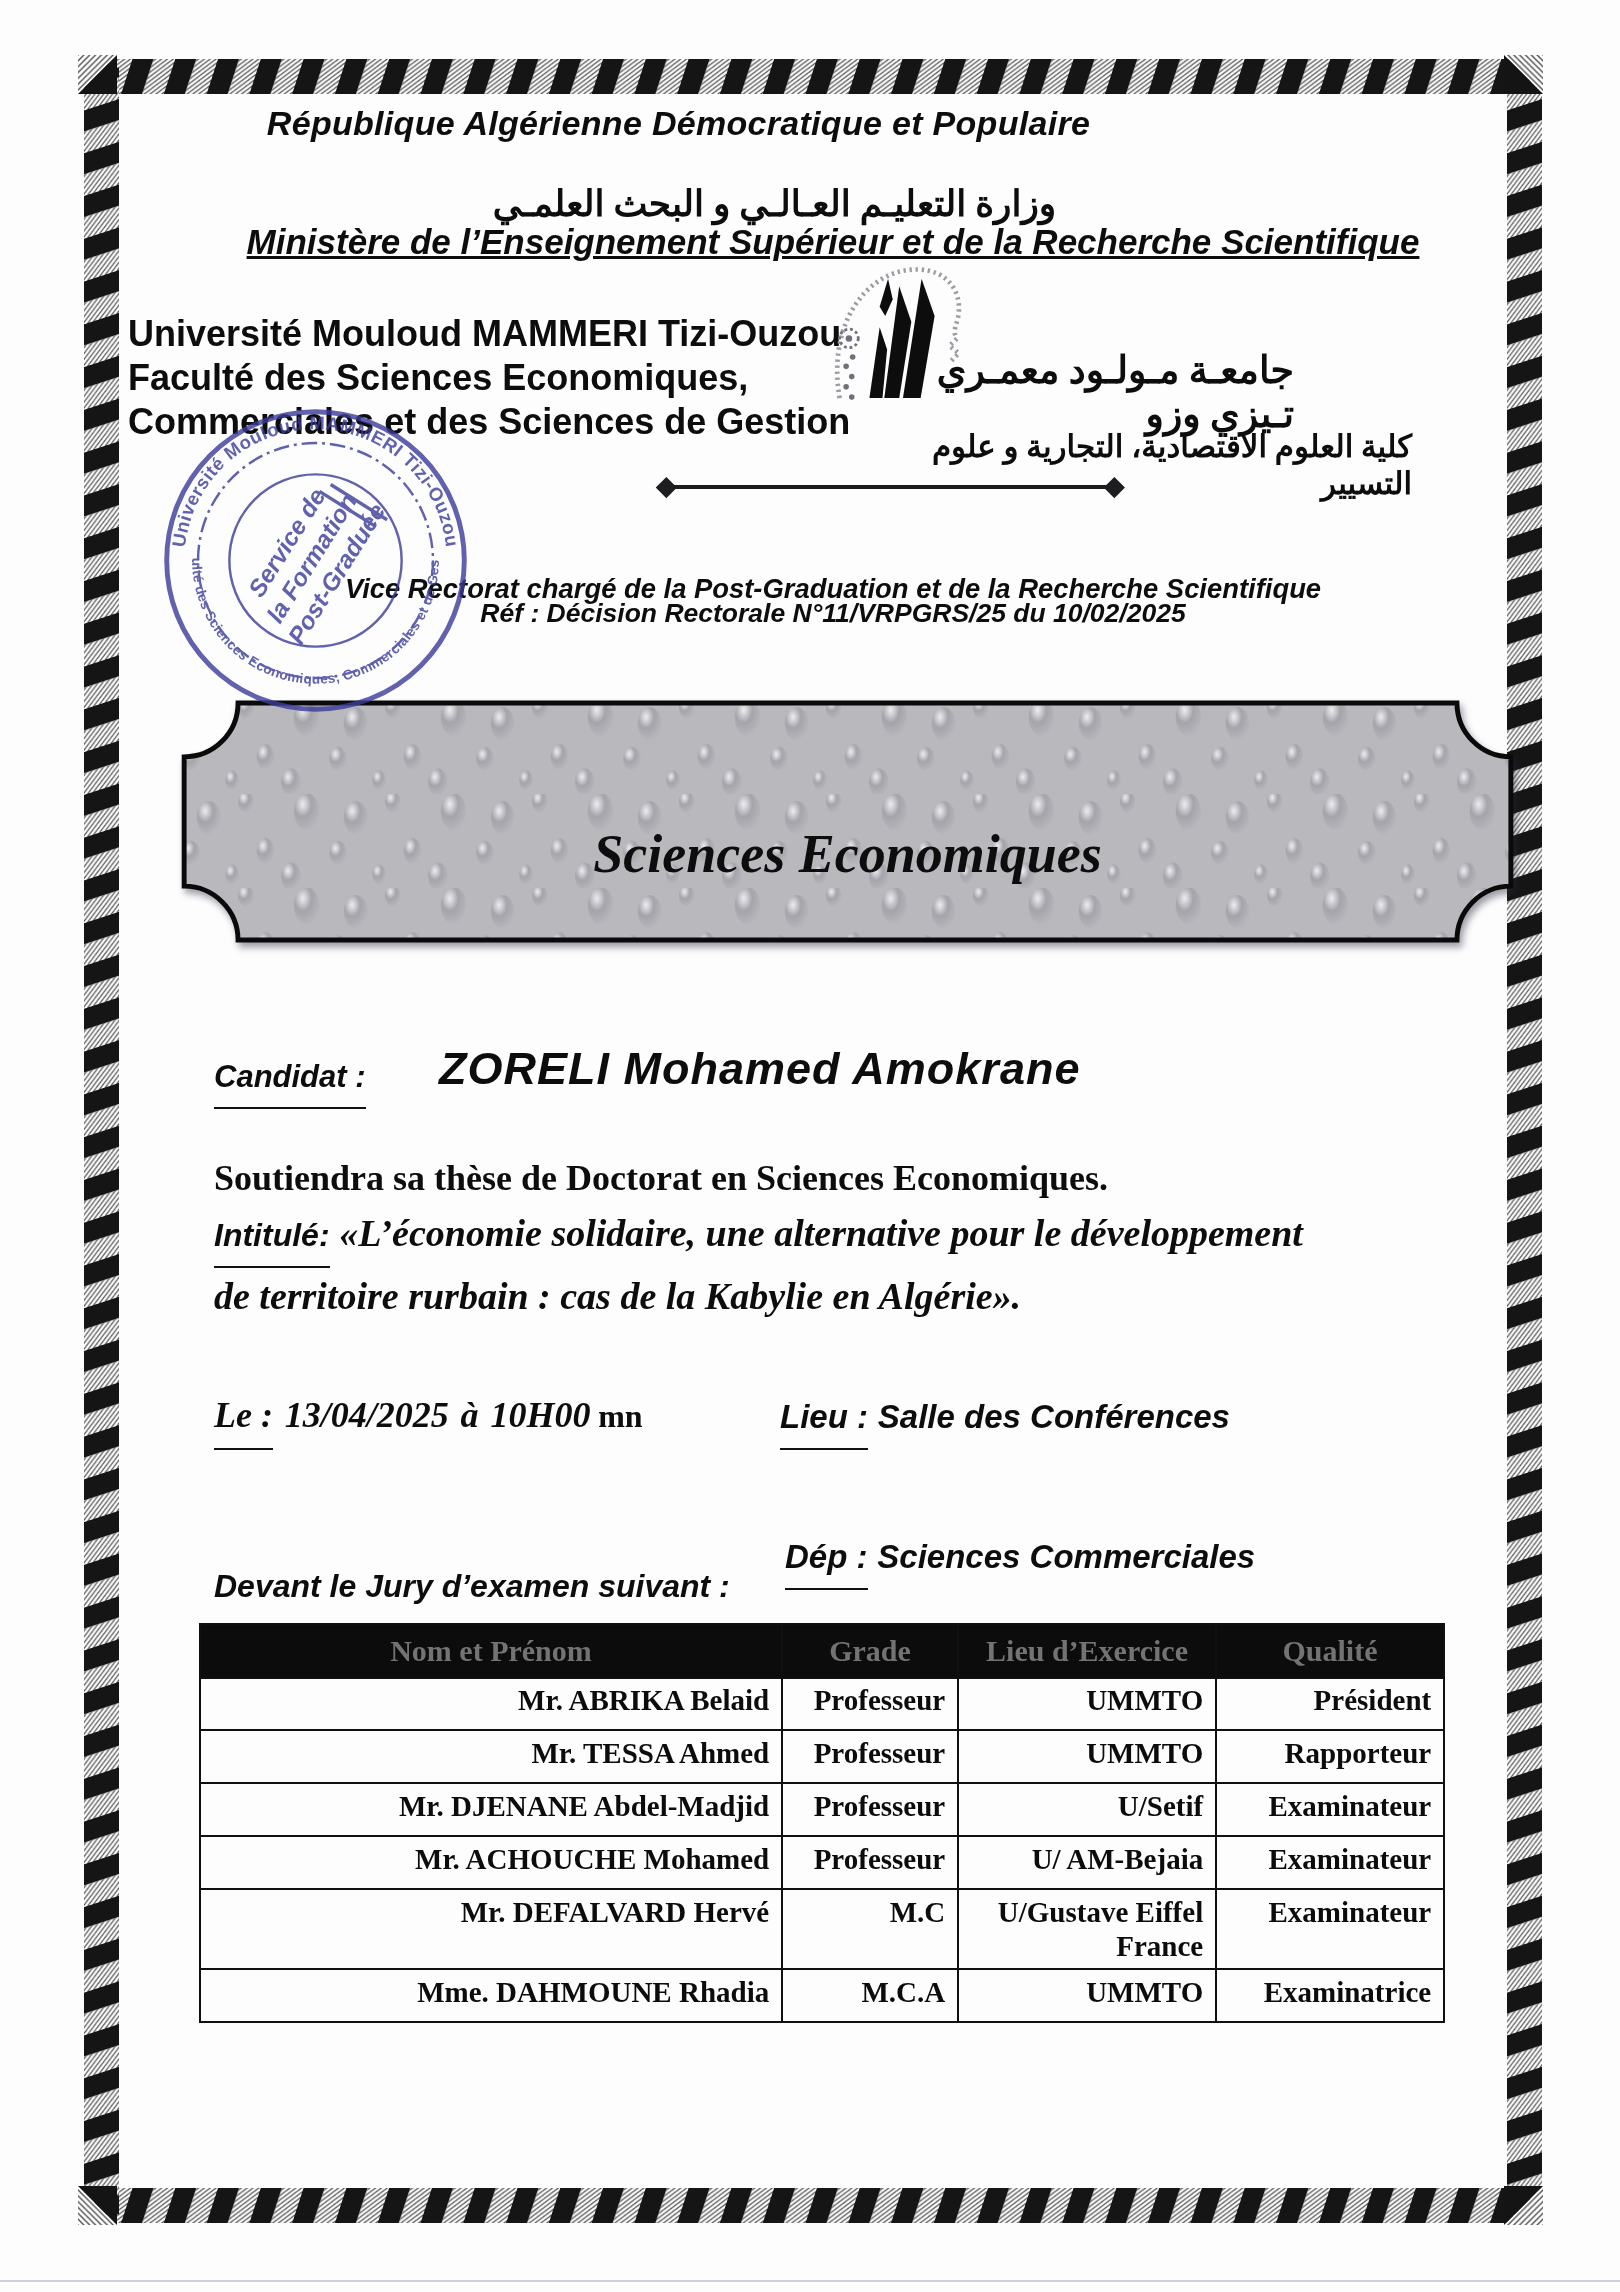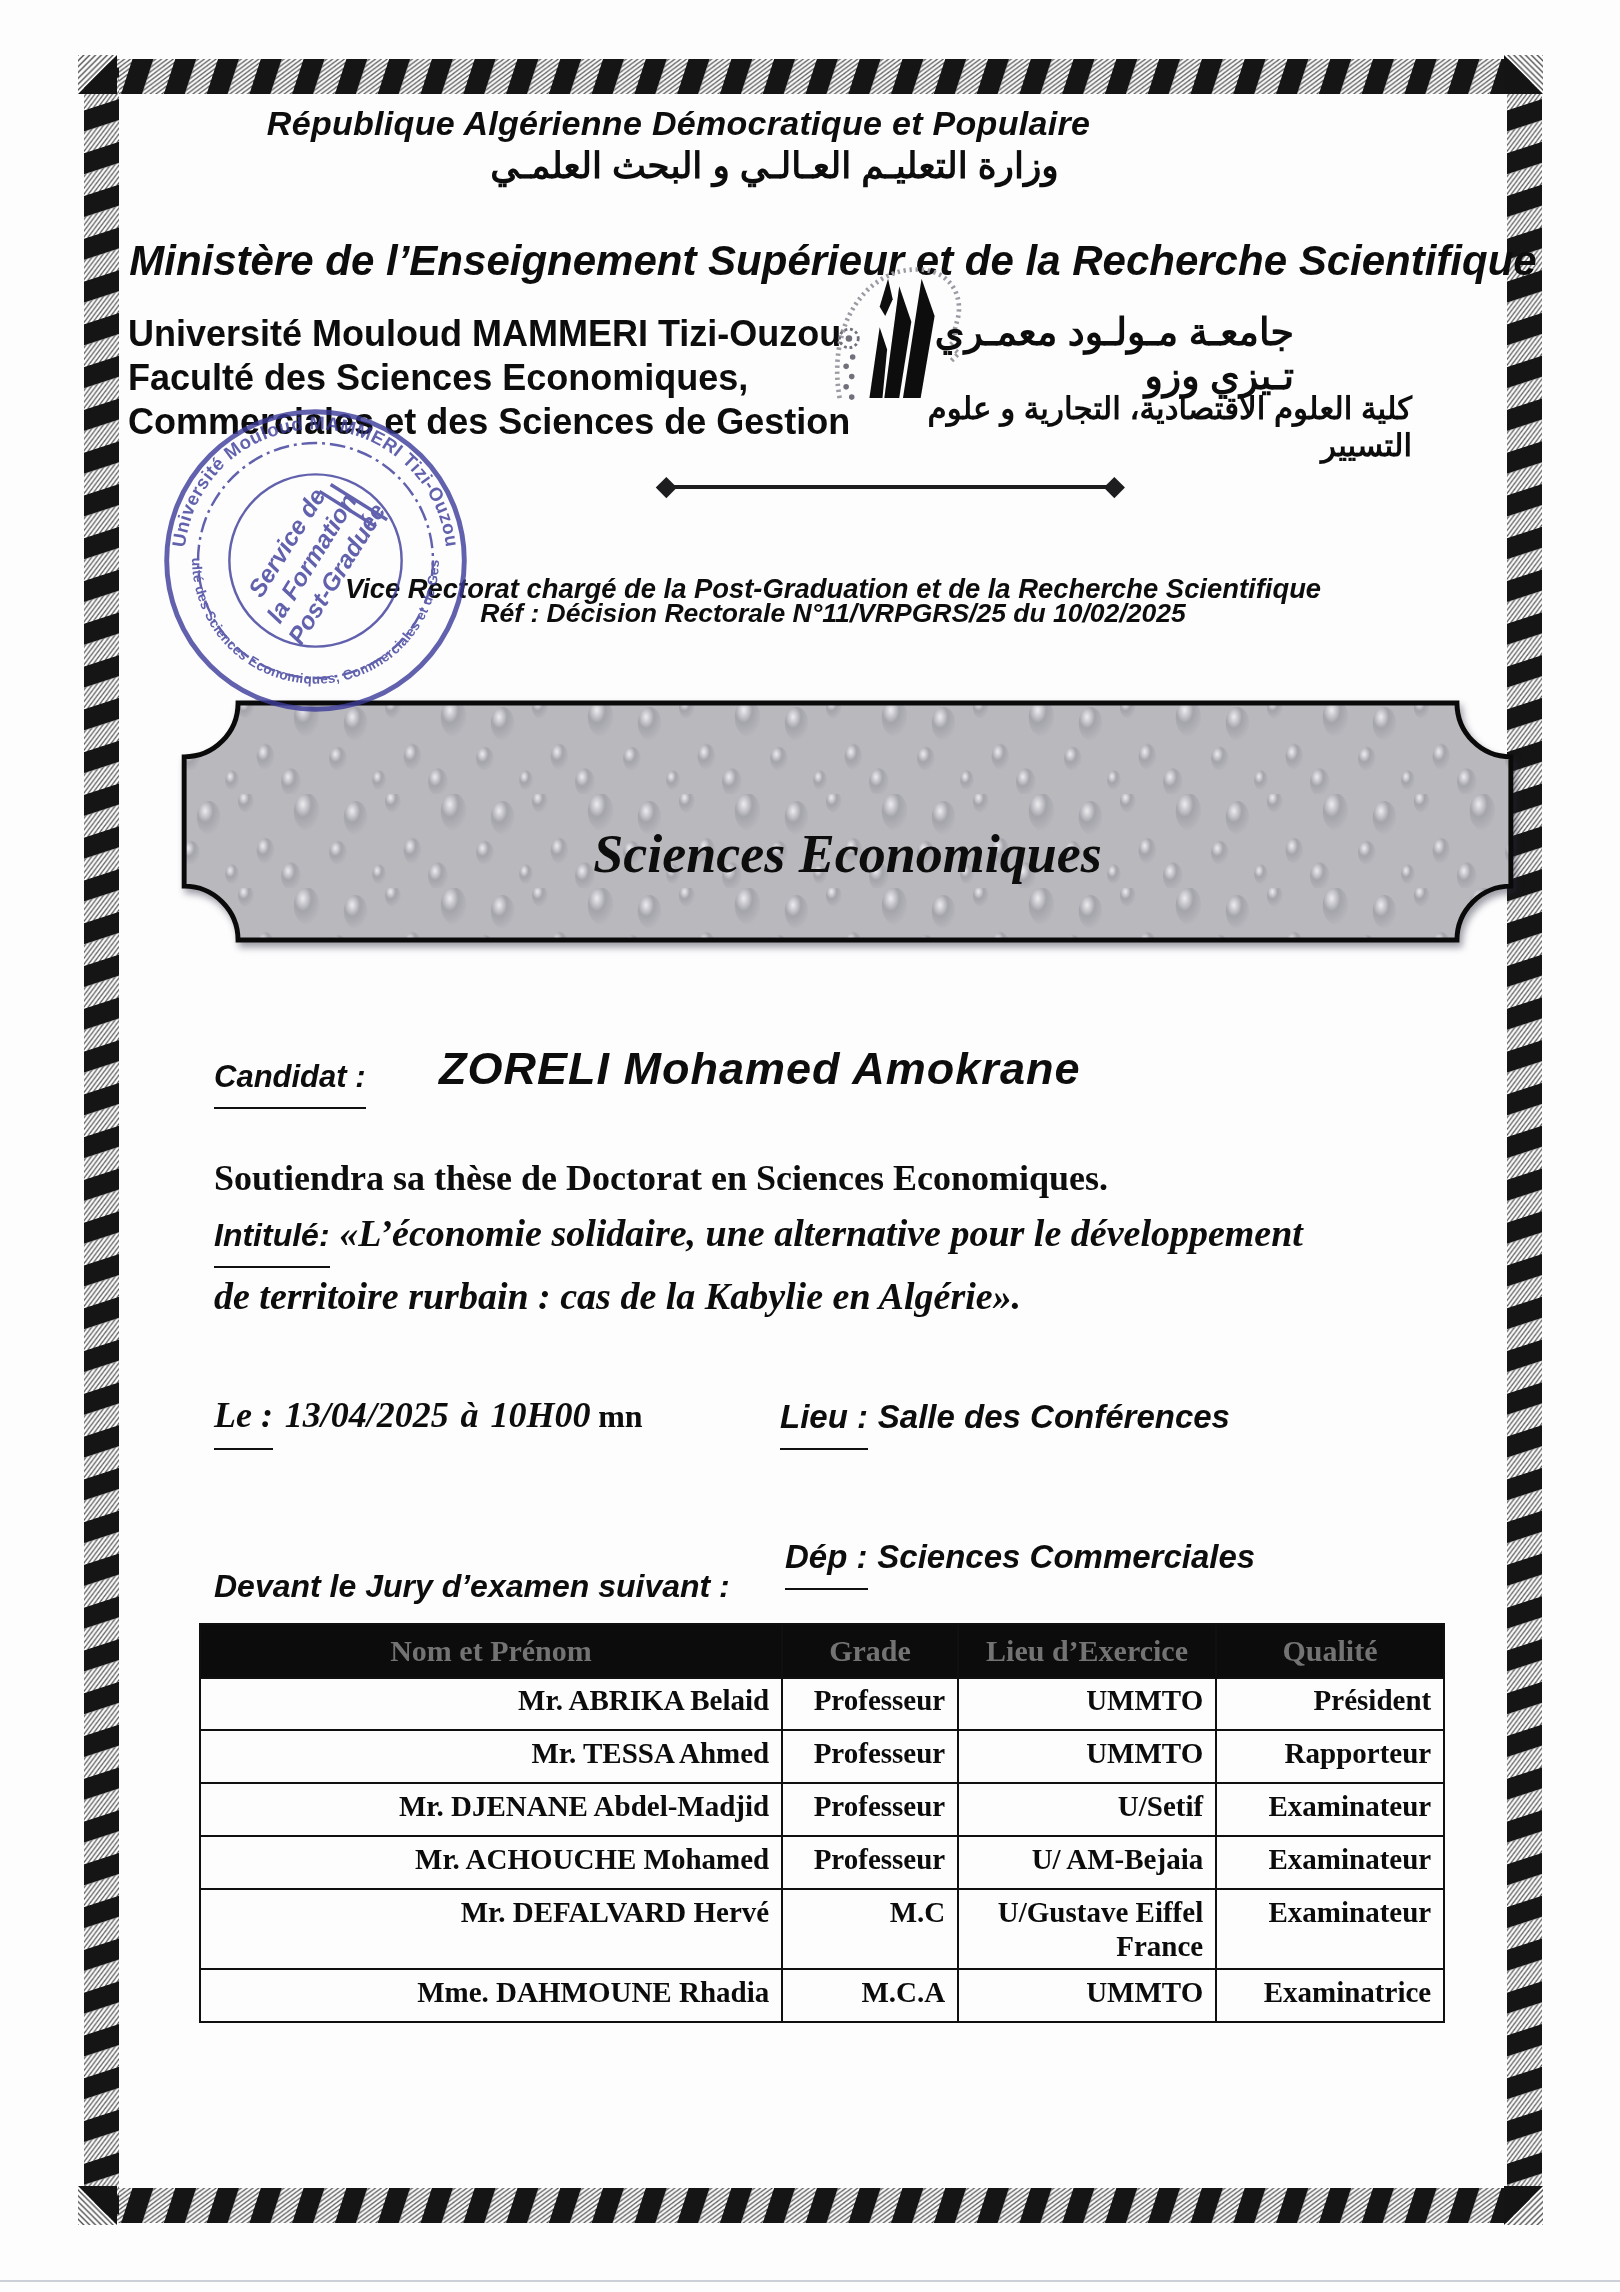--- a/index.html
+++ b/index.html
@@ -4,41 +4,41 @@
 <style>
   html,body { margin:0; padding:0; background:#e9e9ec; }
   .page {
     position:relative; width:1620px; height:2293px;
     background:#fdfdfe; overflow:hidden; color:#0d0d0d;
     font-family:"Liberation Sans", sans-serif;
   }
   .abs { position:absolute; }
   .sans { font-family:"Liberation Sans", sans-serif; }
   .serif { font-family:"Liberation Serif", serif; }
-  .ar { font-family:Liberation Sans, sans-serif; direction:rtl; }
+  .ar { font-family:Liberation Serif, serif; direction:rtl;margin-top:38px; }
   .bi { font-weight:bold; font-style:italic; }
   .b  { font-weight:bold; }
   .ctr { text-align:center; }
   .ul { border-bottom:2.9px solid #111; padding-bottom:13px; }
 
   
   .b-top    { left:84px;  top:59px;   width:1458px; height:35px; }
   .b-bottom { left:84px;  top:2188px; width:1458px; height:35px; }
   .b-left   { left:84px;  top:59px;   width:35px;   height:2164px; }
   .b-right  { left:1507px;top:59px;   width:35px;   height:2164px; }
   .corner   { width:39px; height:39px; }
   .c-tl { left:78px;   top:55px; }
   .c-tr { left:1504px; top:55px;   transform:rotate(90deg); }
   .c-br { left:1504px; top:2186px; transform:rotate(180deg); }
   .c-bl { left:78px;   top:2186px; transform:rotate(270deg); }
 
   
   #republic   { left:120px; top:104px; width:1117px; font-size:34px; letter-spacing:0.3px; }
   #ministryAr { left:245px; top:145px; width:1059px; font-size:36px; text-align:center; }
-  #ministryFr { left:98px; top:237px; width:1470px; font-size:42px; }
+  #ministryFr { left:98px; top:222px; width:1470px; font-size:35px;text-decoration:underline; }
   #univFr     { left:128px; top:312px; font-size:36px; line-height:44px; }
   #arName     { left:882px; top:310px; width:412px; text-align:right; font-size:38px; }
   #arFac      { left:912px; top:390px; width:500px; text-align:right; font-size:31px; }
   #logo       { left:821px; top:255px; width:149px; height:165px; }
 
   
   #divider { left:659px; top:478px; width:463px; height:17.6px; }
   #divider .dv-line { position:absolute; left:7.8px; right:7.8px; top:6.9px; height:3.9px; background:#1d1d1f; }
   #divider .dv-d { position:absolute; width:14.7px; height:14.7px; background:#1d1d1f; transform:rotate(45deg); top:2px; }
   #divider .dv-d.left { left:0; } #divider .dv-d.right { right:0; }

